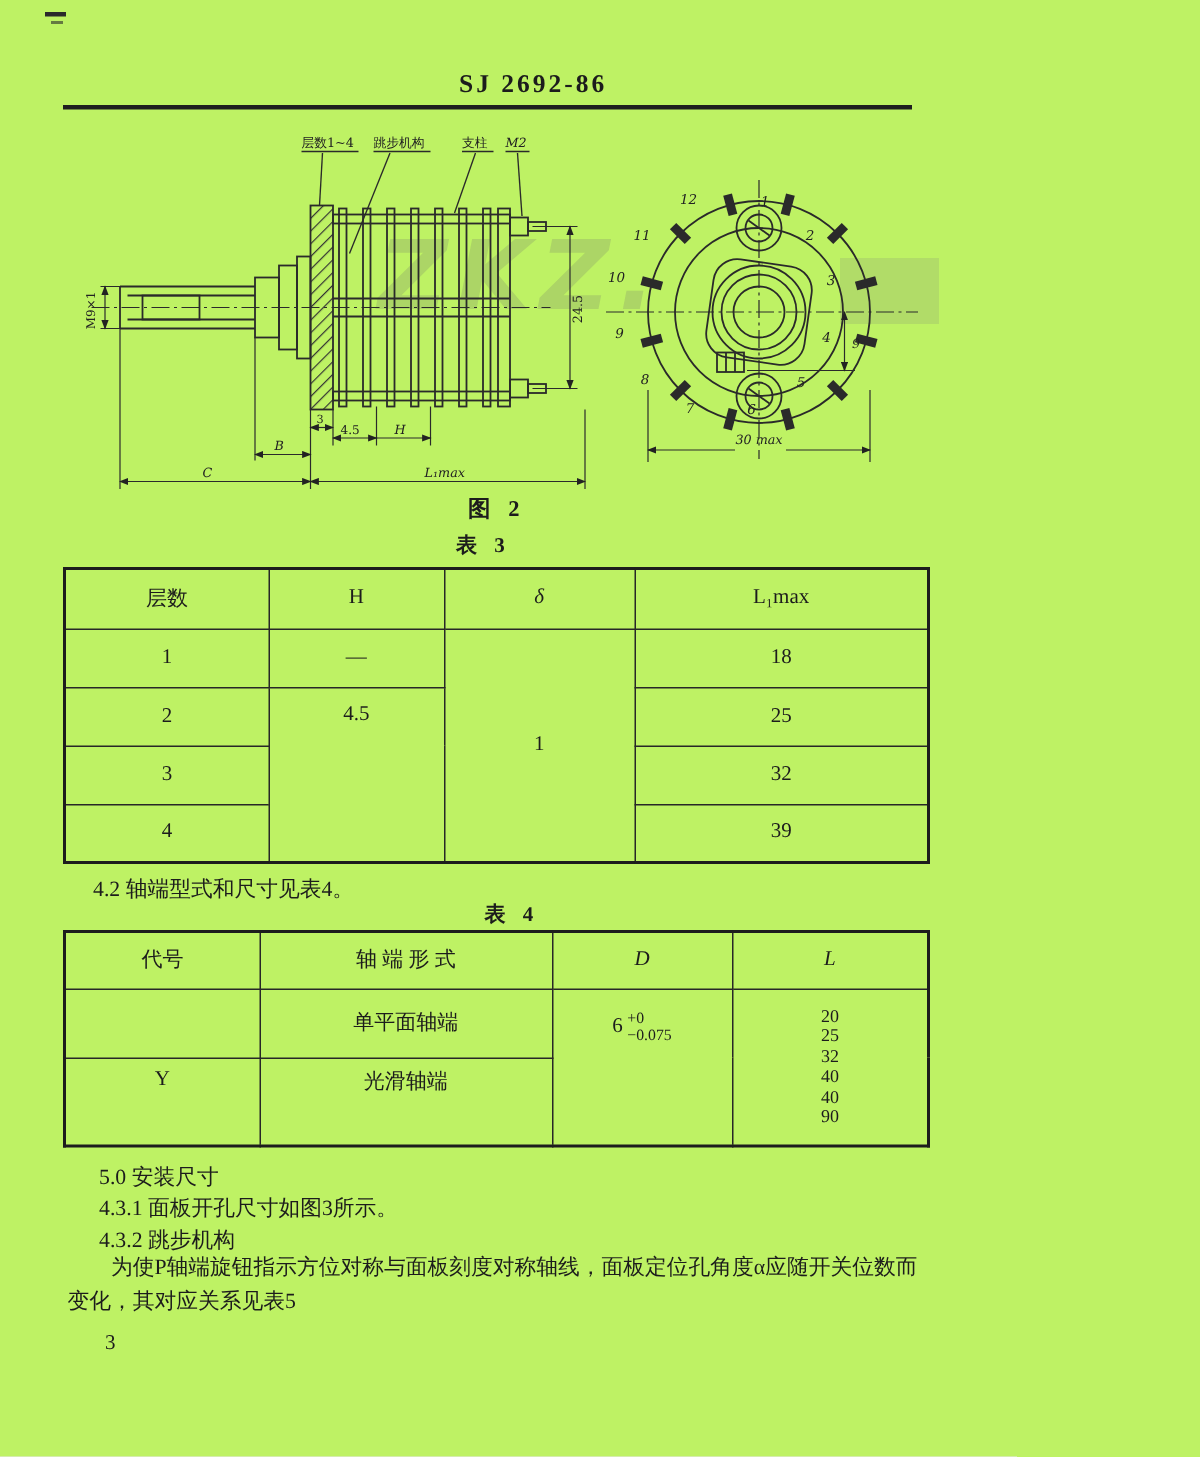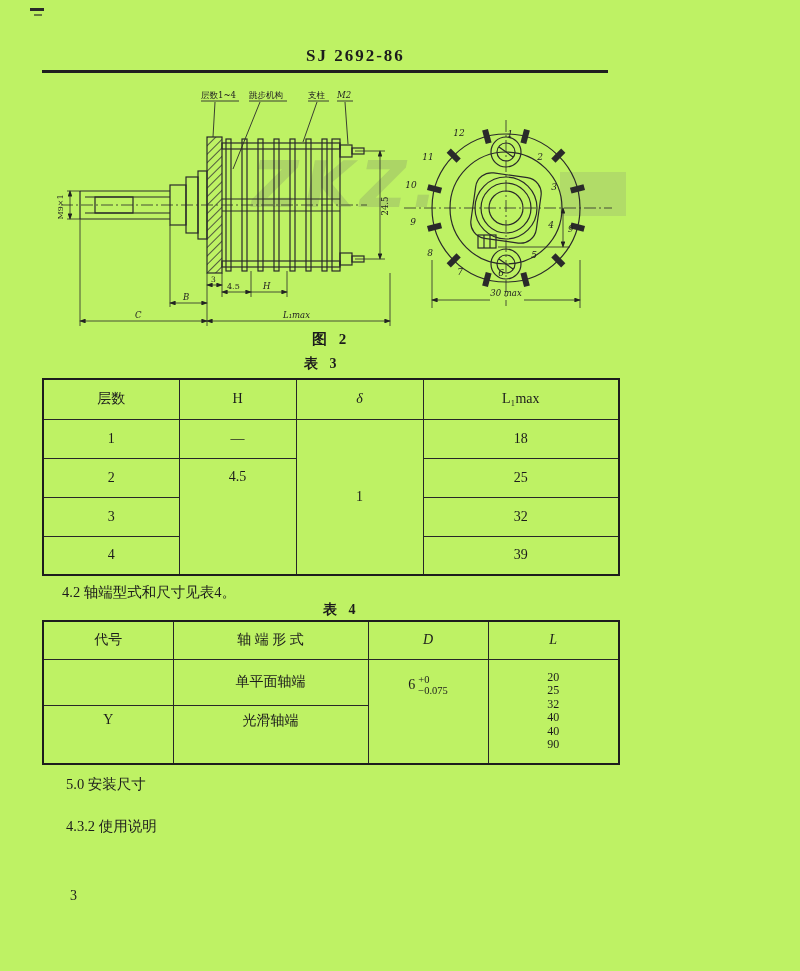--- a/index.html
+++ b/index.html
@@ -272,16 +272,18 @@
       </td>
     </tr>
     <tr style="height:59px;">
       <td class="vtop pt6">Y</td>
       <td class="vtop pt6">光滑轴端</td>
     </tr>
   </tbody>
     </table>
 
   <div class="abs txt" style="left:66px;top:775px;">5.0  安装尺寸</div>
-  <div class="abs txt" style="left:66px;top:817px;">4.3.2  使用说明</div>
+  <div class="abs txt" style="left:66px;top:796px;">4.3.1  面板开孔尺寸如图3所示。</div>
+  <div class="abs txt" style="left:66px;top:817px;">4.3.2  跳步机构</div>
+  <div class="abs para" style="left:45px;top:834px;width:580px;">为使P轴端旋钮指示方位对称与面板刻度对称轴线，面板定位孔角度α应随开关位数而变化，其对应关系见表5</div>
 
   <div class="abs pageno" style="left:70px;top:888px;">3</div>
 </div>
 
 </body></html>

